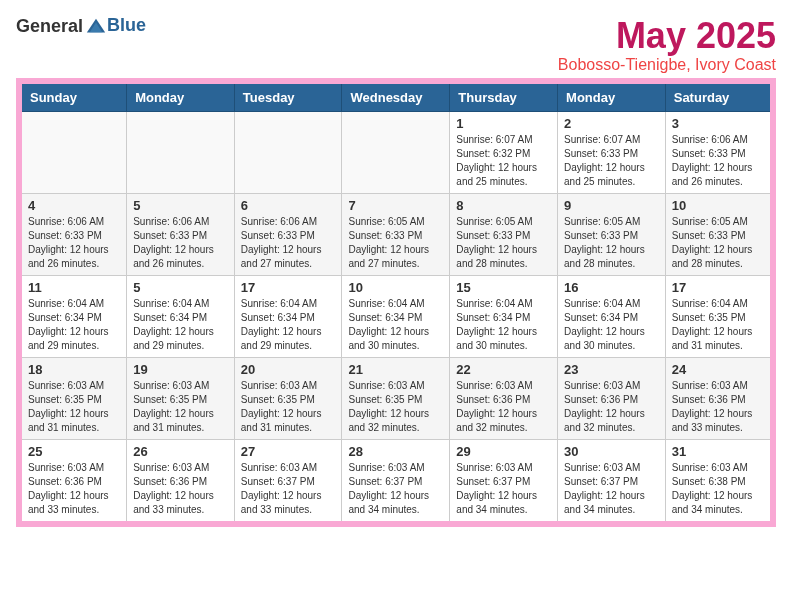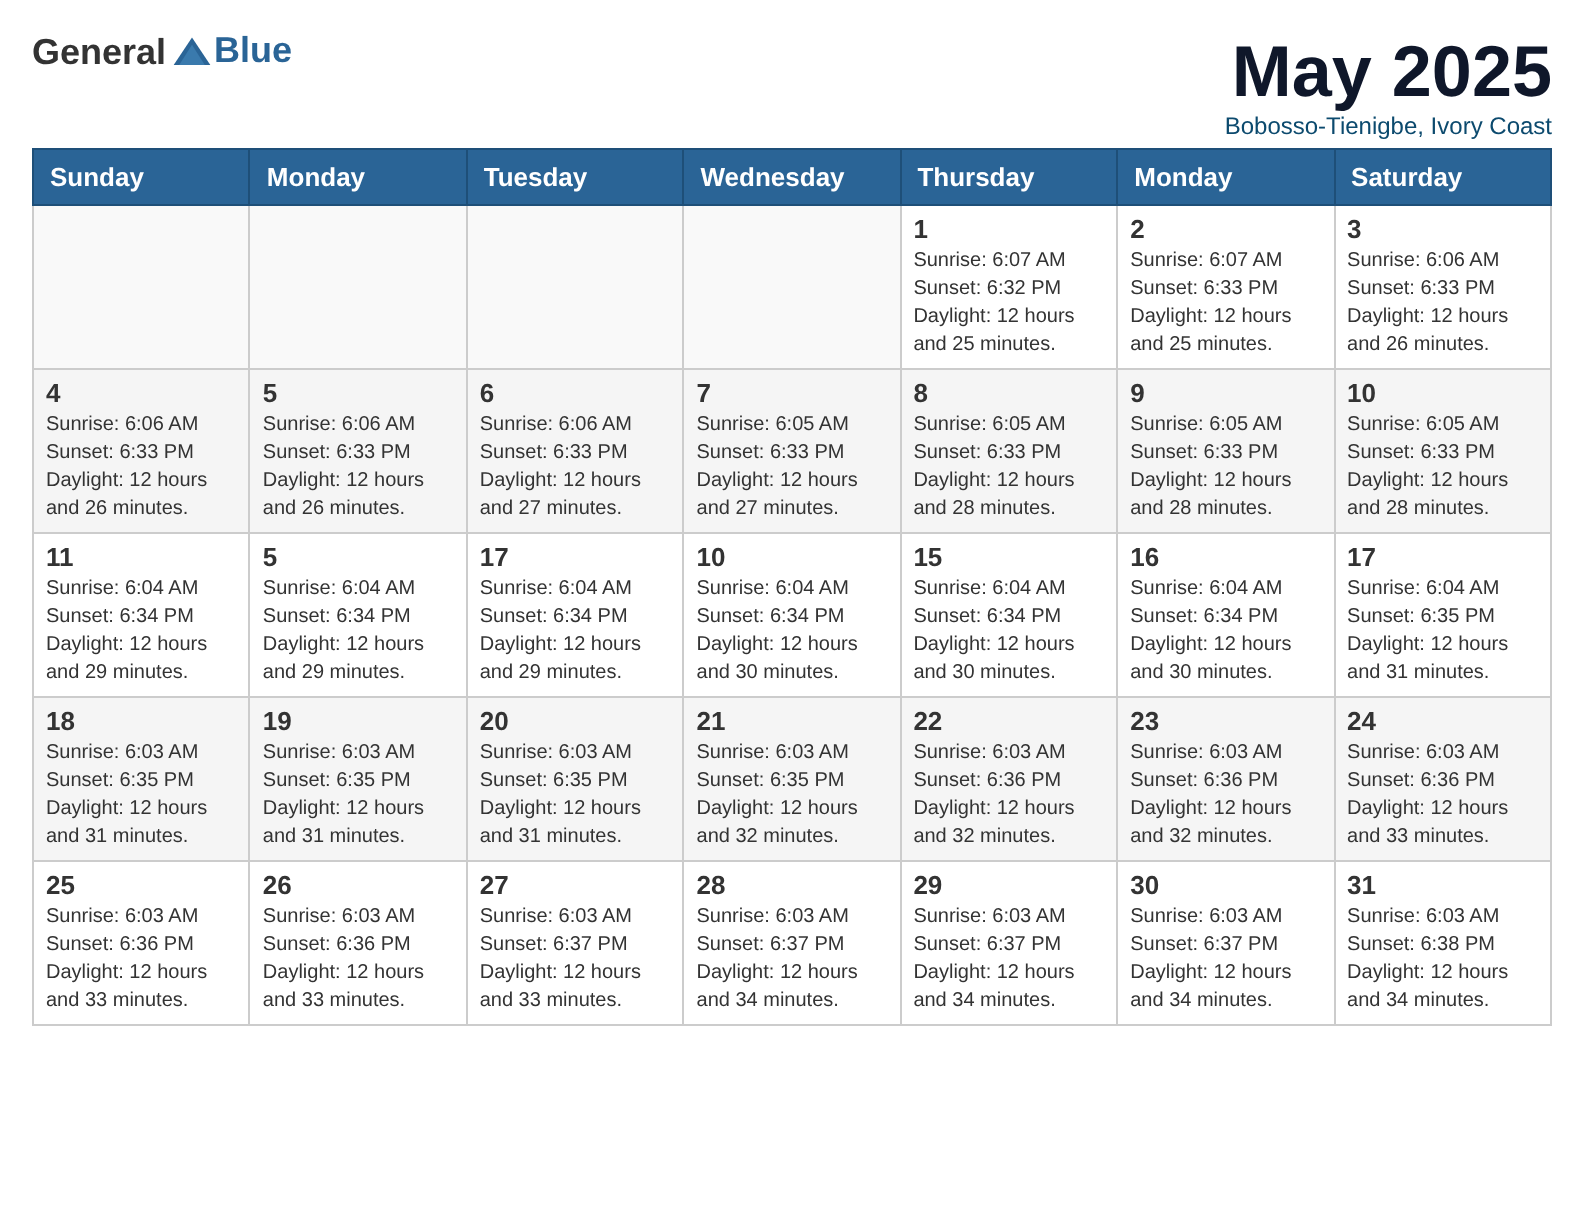--- a/index.html
+++ b/index.html
@@ -41,32 +41,32 @@
     .logo-line {
       display: flex;
       align-items: center;
     }
     .title-area {
       text-align: right;
     }
     .month-title {
       font-size: 36px;
       font-weight: bold;
-      color: #0f172a;
+      color: #be185d;
       line-height: 1.1;
       text-align: right;
     }
     .location-title {
-      font-size: 12px;
-      color: #0c4a6e;
+      font-size: 16px;
+      color: #ef4444;
     }
     .calendar {
       width: 100%;
       border-collapse: collapse;
-      border: 1px solid #f9a8d4;
+      border: 6px solid #f9a8d4;
     }
     .calendar th {
       background-color: #2a6496;
       color: #fff;
       text-align: left;
       padding: 6px 8px;
       font-size: 13px;
       border: 1px solid #1e4f78;
     }
     .calendar td {

